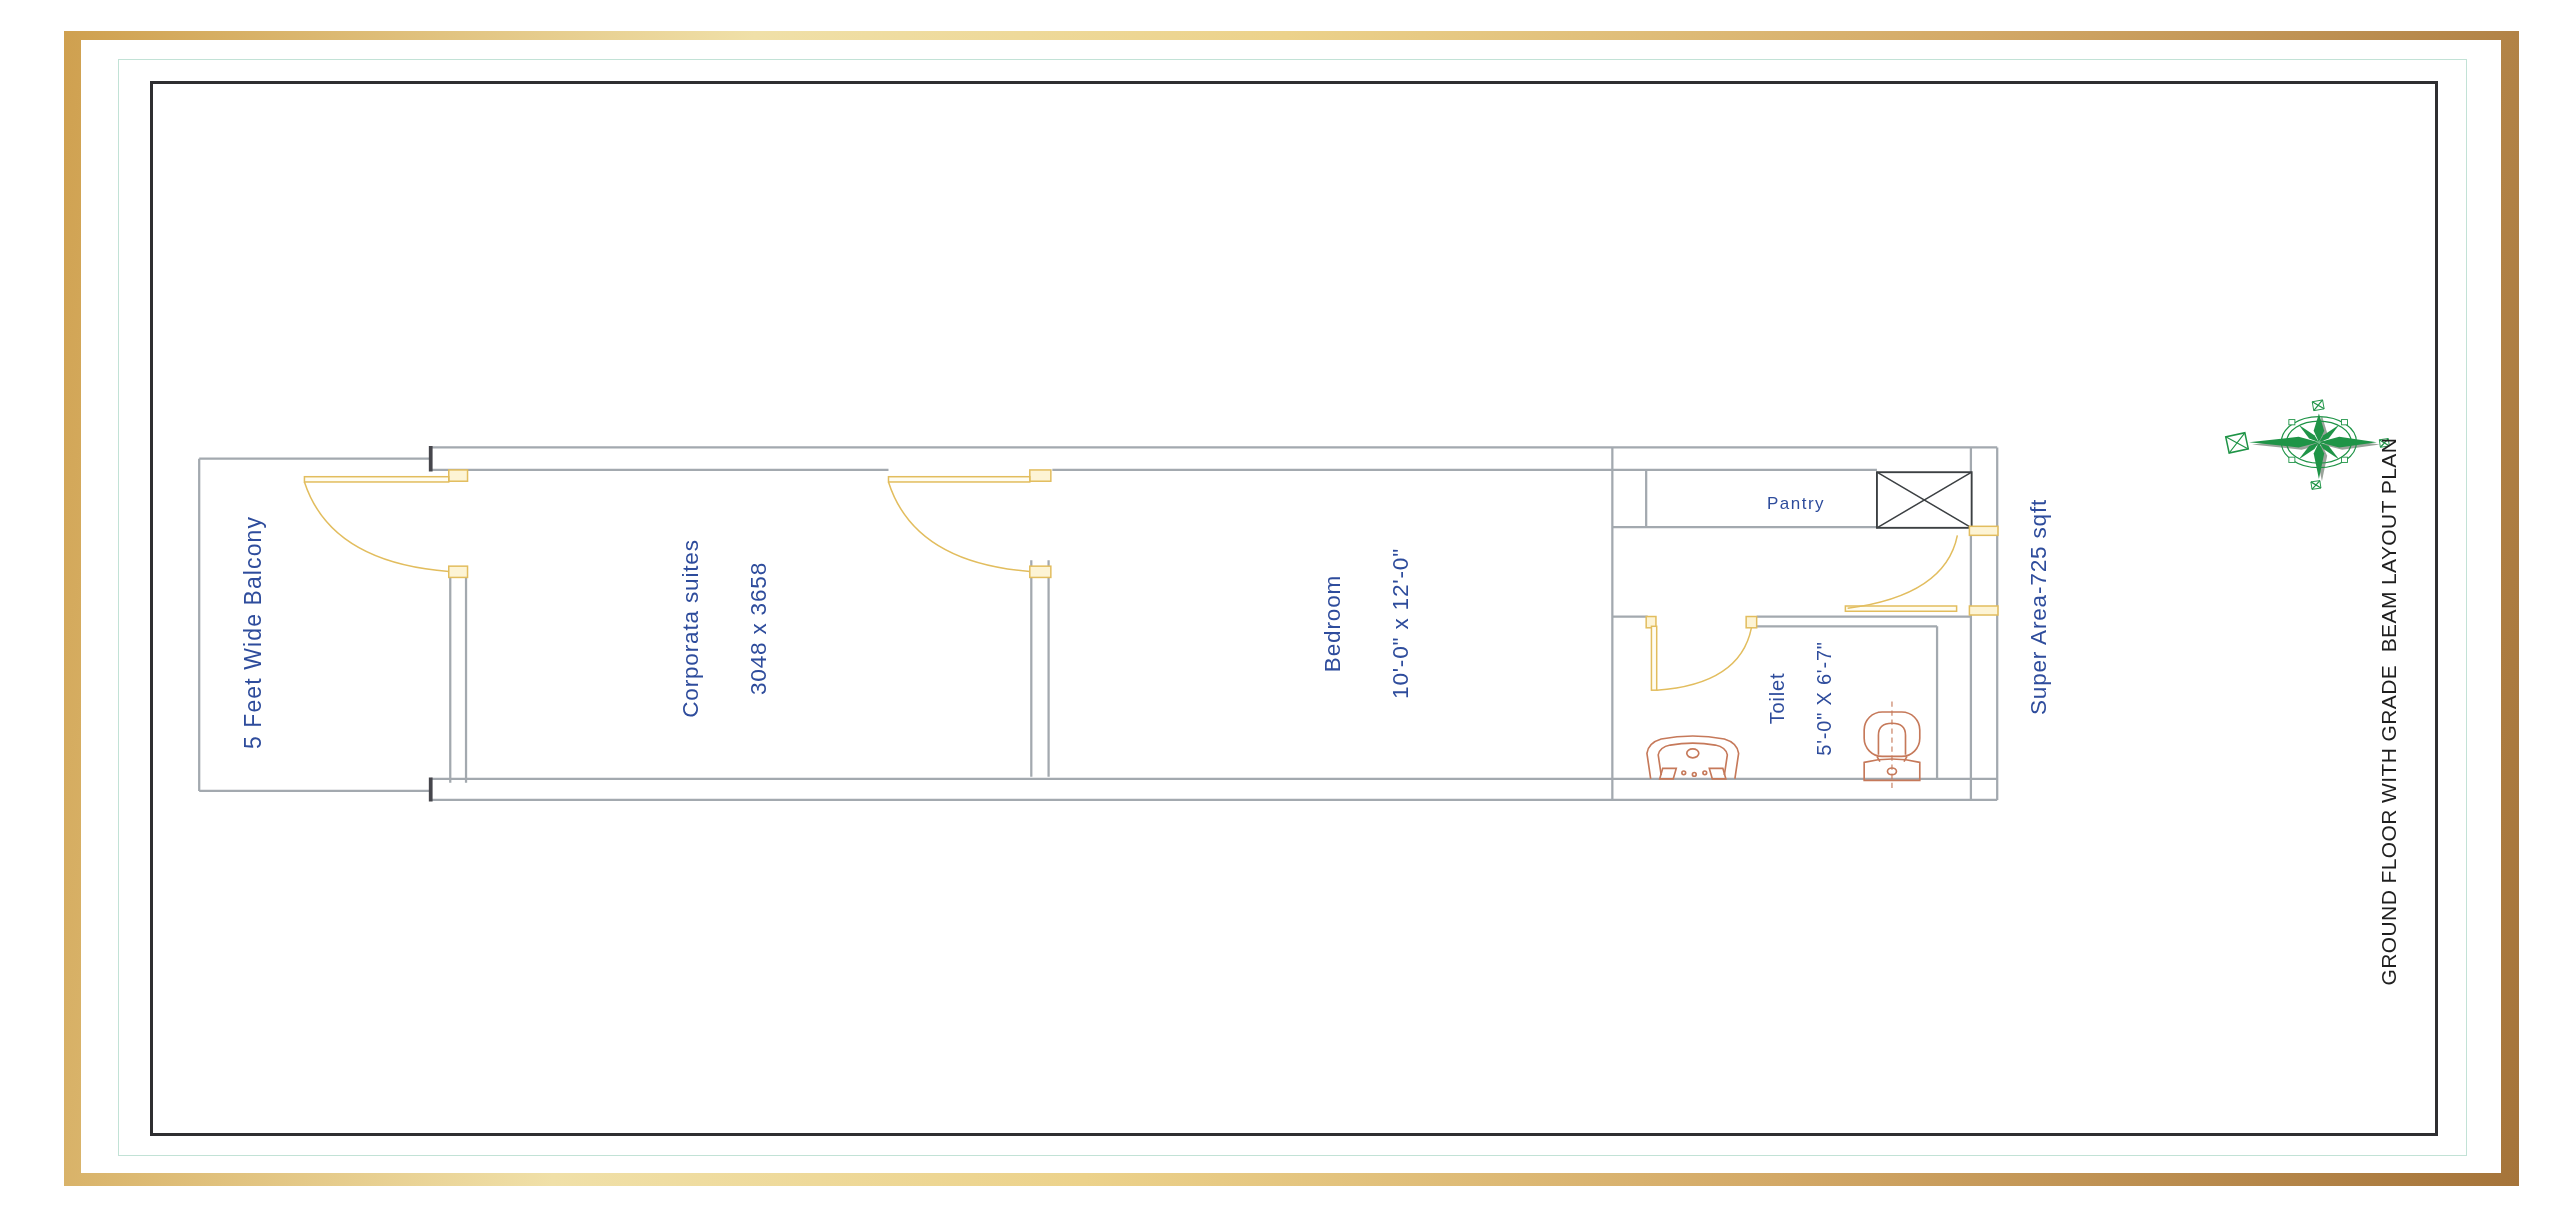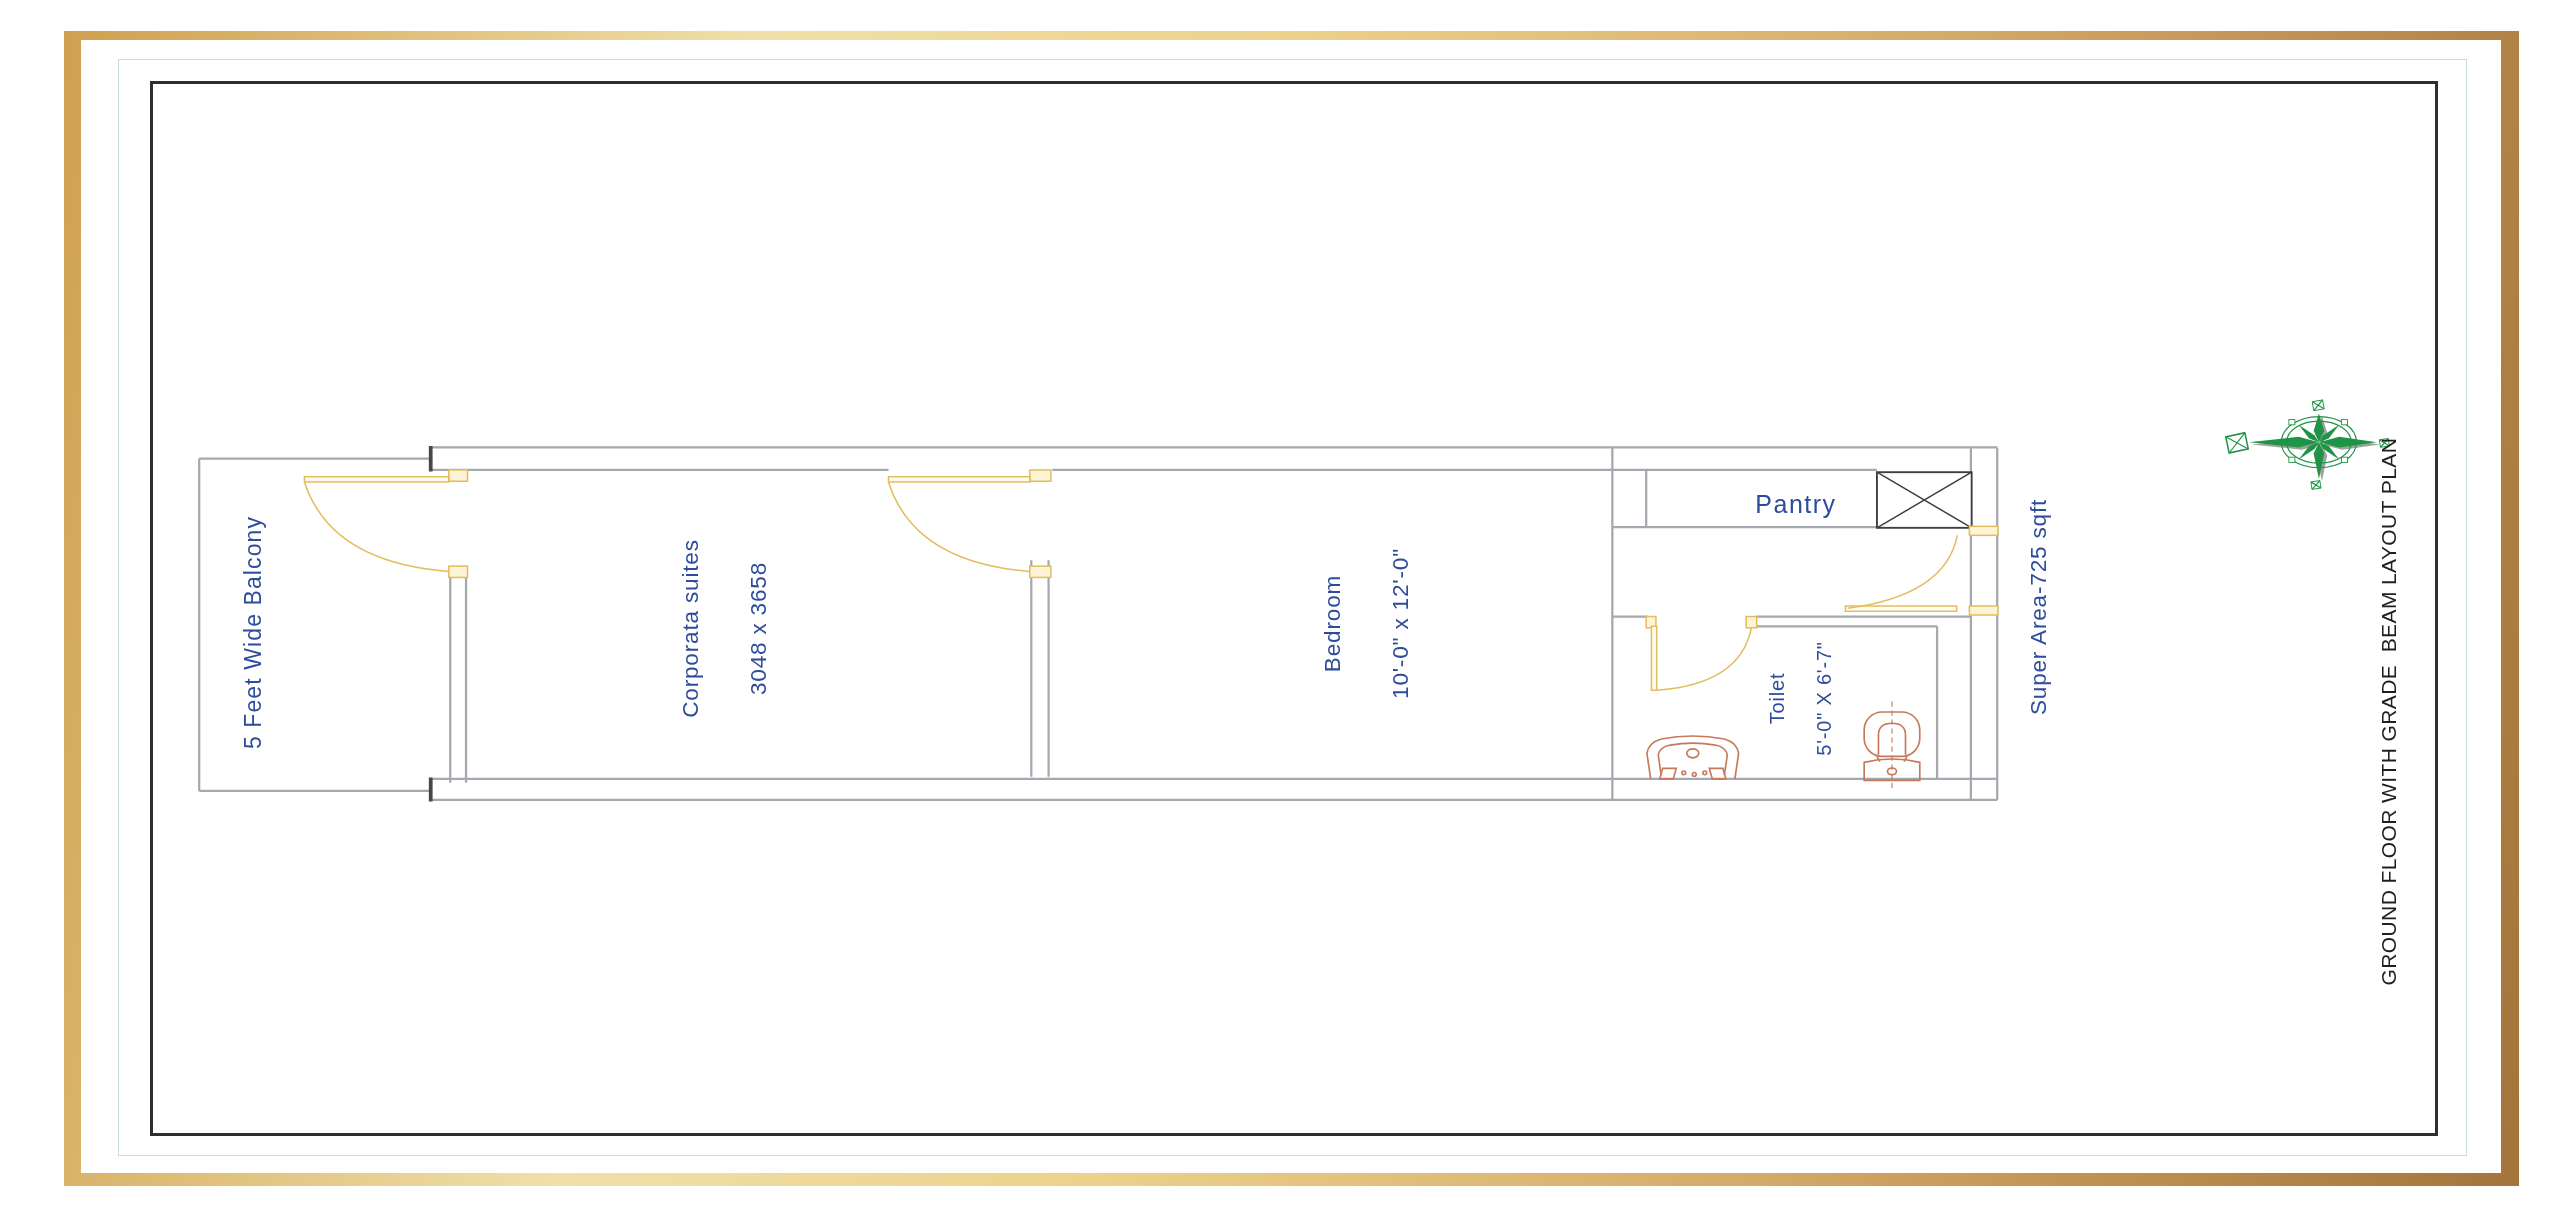--- a/index.html
+++ b/index.html
@@ -36,21 +36,21 @@
   .compass-marker{stroke:var(--compass);stroke-width:2;fill:#ffffff;}
   .compass-marker-thin{stroke:var(--compass);stroke-width:1.2;fill:#ffffff;}
 
   
   .room-label{color:var(--text-blue);text-align:center;}
   .rot{transform:rotate(-90deg);}
   .lbl-balcony{left:110px;top:616px;width:286px;height:33px;font-size:23px;letter-spacing:1.1px;line-height:33px;}
   .lbl-suite{left:611px;top:561px;width:226px;height:135px;font-size:22.6px;letter-spacing:0.8px;}
   .lbl-suite div, .lbl-bedroom div{line-height:68px;}
   .lbl-bedroom{left:1269px;top:556px;width:195px;height:135px;font-size:22.6px;letter-spacing:0.8px;}
-  .lbl-pantry{left:1721px;top:489px;width:150px;height:30px;font-size:25px;letter-spacing:1.5px;line-height:30px;}
+  .lbl-pantry{left:1721px;top:489px;width:150px;height:30px;font-size:17px;letter-spacing:1.5px;line-height:30px;}
   .lbl-toilet{left:1721px;top:652px;width:158px;height:93px;font-size:20px;letter-spacing:0.8px;}
   .lbl-toilet div{line-height:47px;}
   .lbl-super{left:1896px;top:592px;width:286px;height:30px;font-size:22.6px;letter-spacing:0.8px;line-height:30px;}
   .drawing-title{left:2118px;top:700px;width:541px;height:30px;font-size:21px;line-height:30px;
     color:var(--title-color);text-align:center;letter-spacing:0.4px;white-space:pre;}
 </style>
 </head>
 <body>
 
 <div class="abs gold-frame">

